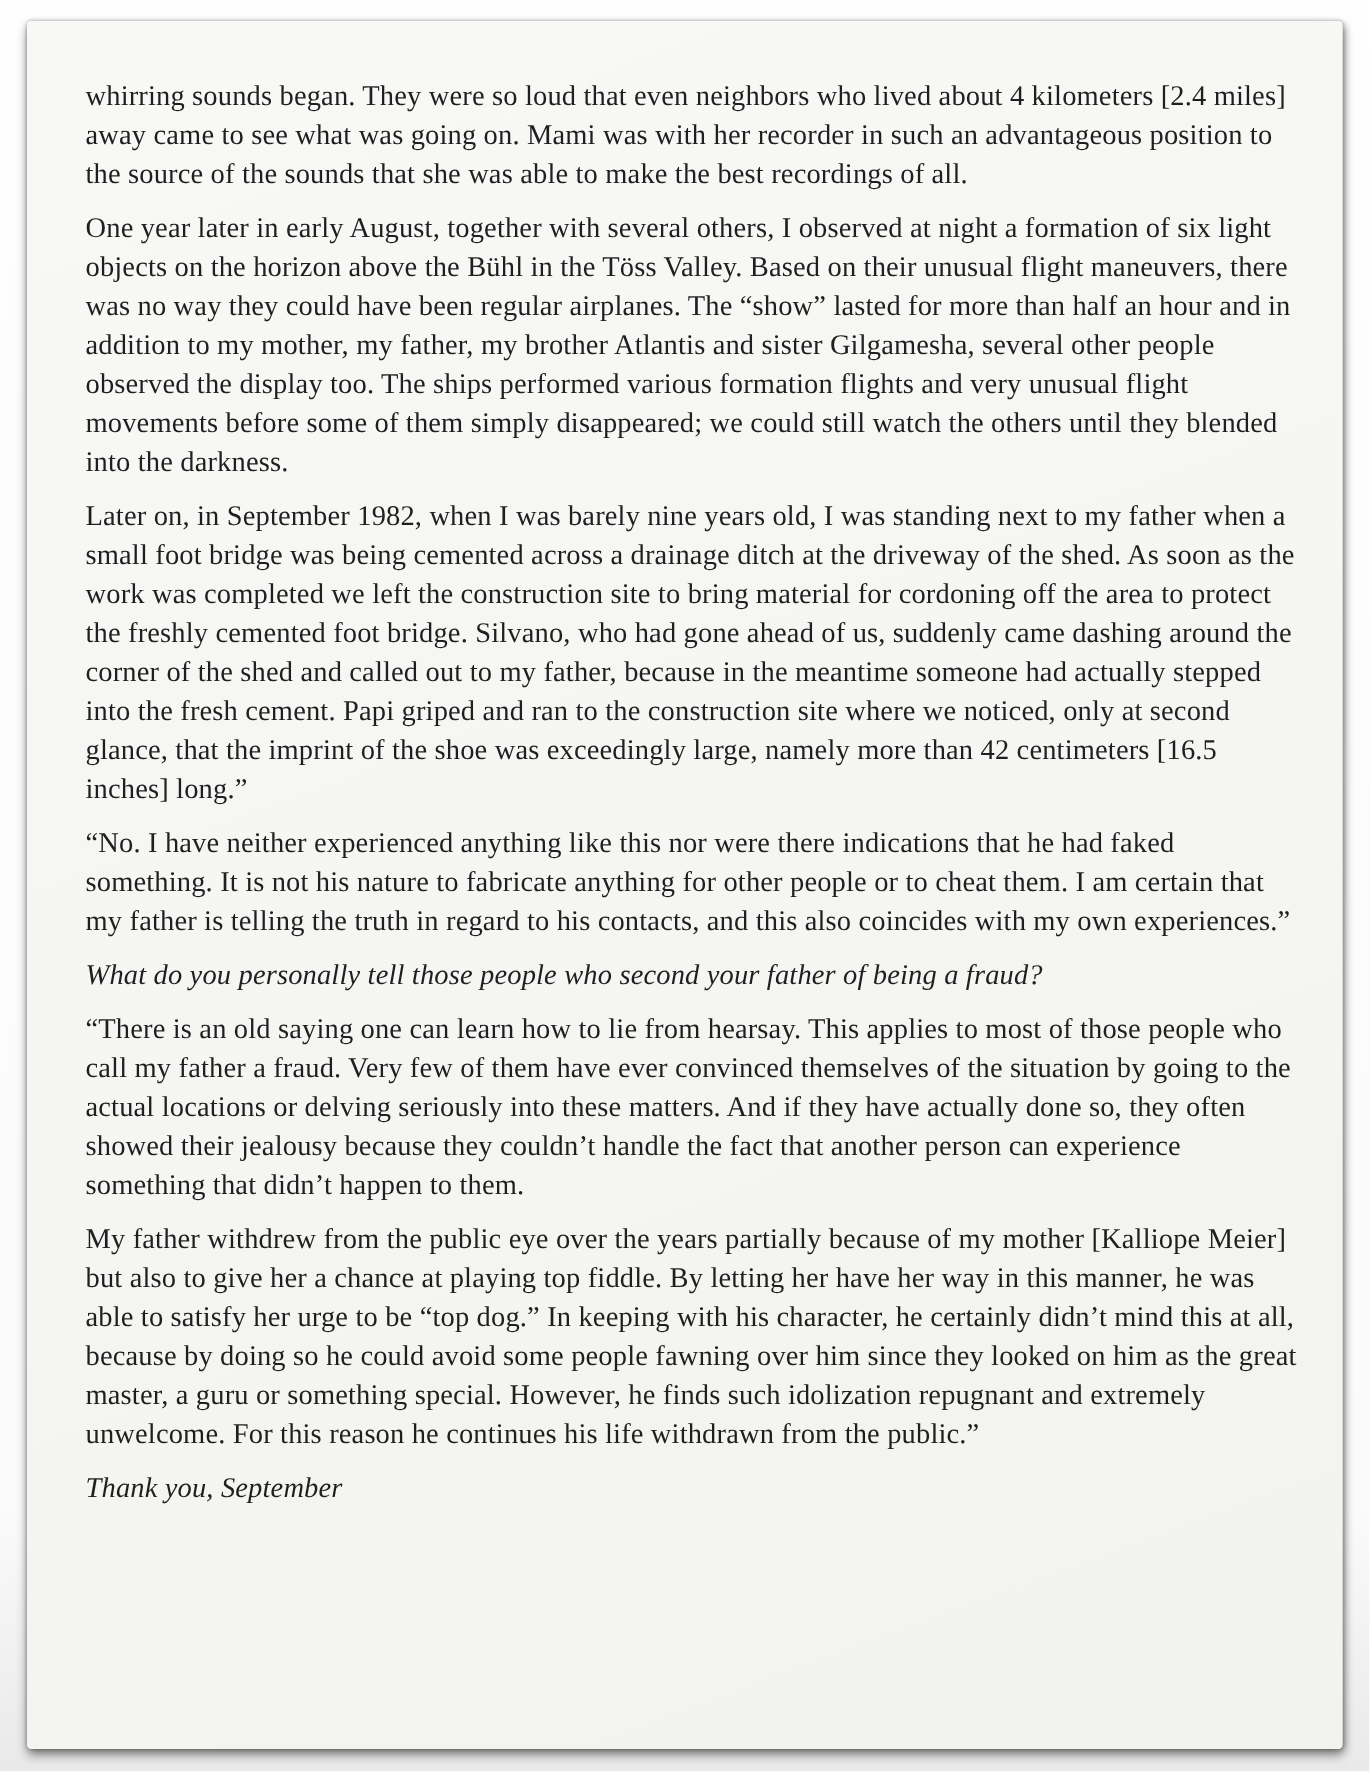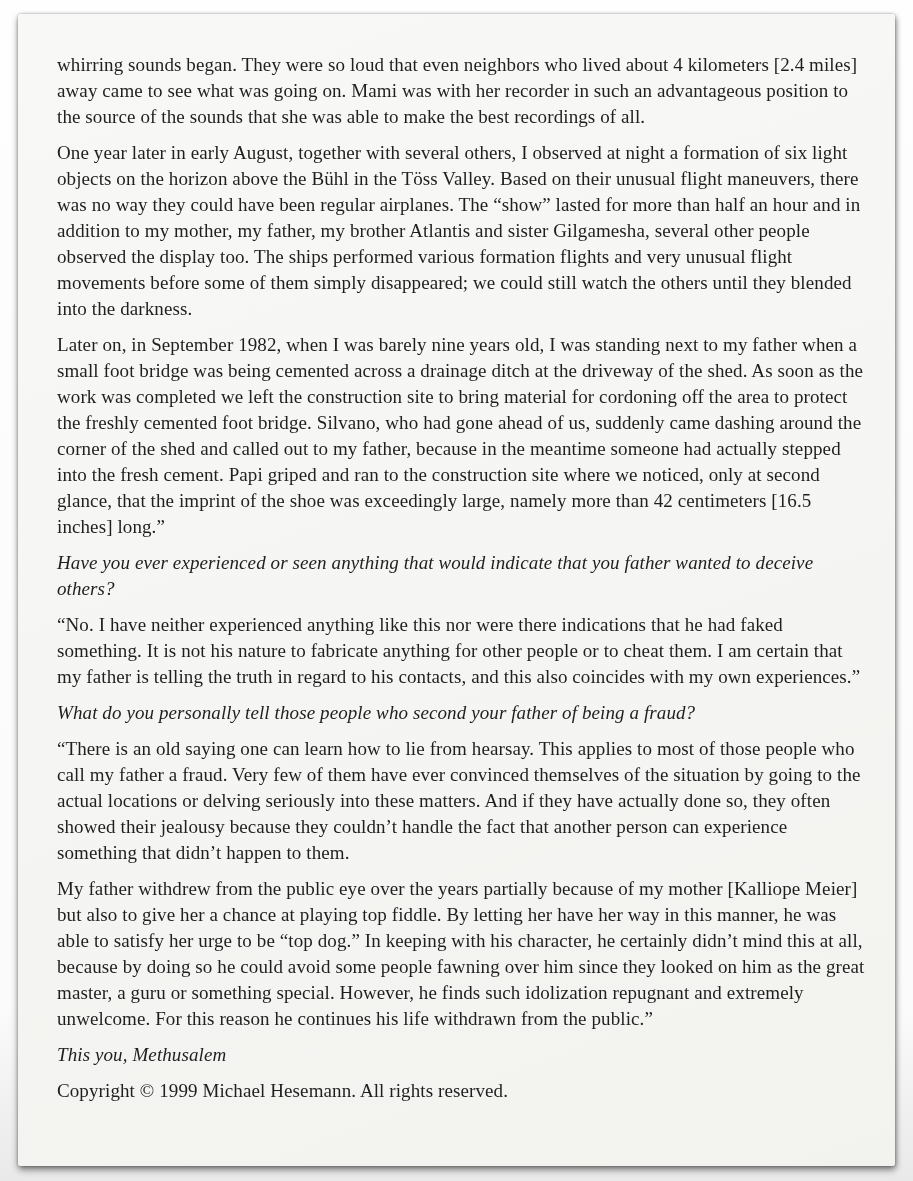--- a/index.html
+++ b/index.html
@@ -57,22 +57,20 @@
 </style>
 </head>
 <body>
 
 <div class="scan-wrap">
   <div class="page">
     <div class="textcol">
       <p>whirring sounds began. They were so loud that even neighbors who lived about 4 kilometers [2.4 miles] away came to see what was going on. Mami was with her recorder in such an advantageous position to the source of the sounds that she was able to make the best recordings of all.</p>
       <p>One year later in early August, together with several others, I observed at night a formation of six light objects on the horizon above the Bühl in the Töss Valley. Based on their unusual flight maneuvers, there was no way they could have been regular airplanes. The “show” lasted for more than half an hour and in addition to my mother, my father, my brother Atlantis and sister Gilgamesha, several other people observed the display too. The ships performed various formation flights and very unusual flight movements before some of them simply disappeared; we could still watch the others until they blended into the darkness.</p>
       <p>Later on, in September 1982, when I was barely nine years old, I was standing next to my father when a small foot bridge was being cemented across a drainage ditch at the driveway of the shed. As soon as the work was completed we left the construction site to bring material for cordoning off the area to protect the freshly cemented foot bridge. Silvano, who had gone ahead of us, suddenly came dashing around the corner of the shed and called out to my father, because in the meantime someone had actually stepped into the fresh cement. Papi griped and ran to the construction site where we noticed, only at second glance, that the imprint of the shoe was exceedingly large, namely more than 42 centimeters [16.5 inches] long.”</p>
-      <p class="question">Have you ever experienced or seen anything that would indicate that you father wanted to deceive others?</p>
       <p>“No. I have neither experienced anything like this nor were there indications that he had faked something. It is not his nature to fabricate anything for other people or to cheat them. I am certain that my father is telling the truth in regard to his contacts, and this also coincides with my own experiences.”</p>
       <p class="question">What do you personally tell those people who second your father of being a fraud?</p>
       <p>“There is an old saying one can learn how to lie from hearsay. This applies to most of those people who call my father a fraud. Very few of them have ever convinced themselves of the situation by going to the actual locations or delving seriously into these matters. And if they have actually done so, they often showed their jealousy because they couldn’t handle the fact that another person can experience something that didn’t happen to them.</p>
       <p>My father withdrew from the public eye over the years partially because of my mother [Kalliope Meier] but also to give her a chance at playing top fiddle. By letting her have her way in this manner, he was able to satisfy her urge to be “top dog.” In keeping with his character, he certainly didn’t mind this at all, because by doing so he could avoid some people fawning over him since they looked on him as the great master, a guru or something special. However, he finds such idolization repugnant and extremely unwelcome. For this reason he continues his life withdrawn from the public.”</p>
-      <p class="signature">This you, Methusalem</p>
-      <p class="copyright">Copyright © 1999 Michael Hesemann. All rights reserved.</p>
+      <p class="signature">Thank you, September</p>
     </div>
   </div>
 </div>
 
 </body></html>

